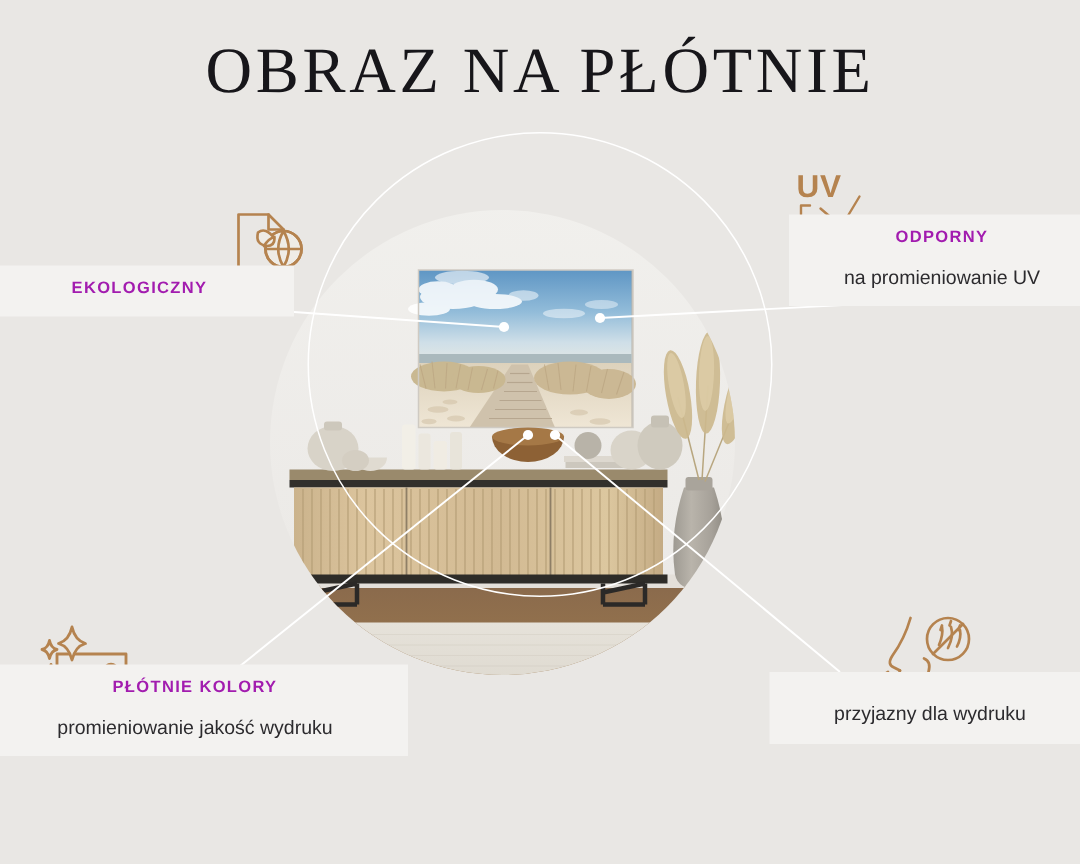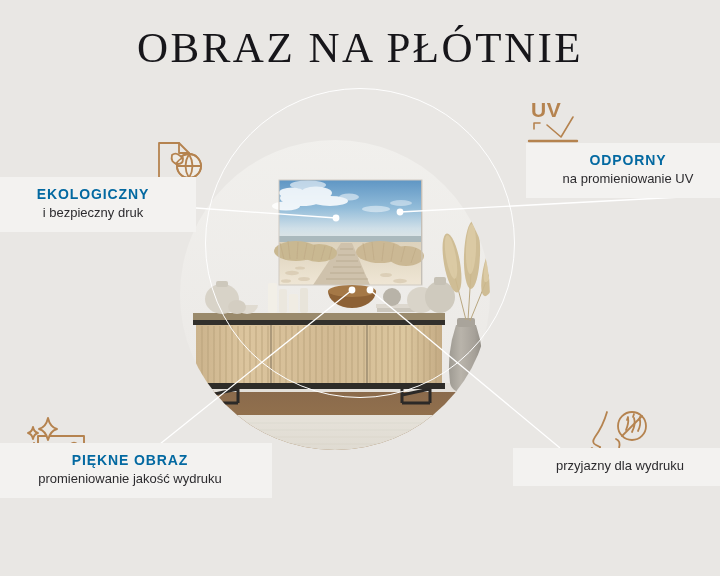--- a/index.html
+++ b/index.html
@@ -36,38 +36,38 @@
     pointer-events:none;
   }
 
   
   .label-box {
     position:absolute;
     background:#f3f2f0;
     padding:9px 14px 11px 14px;
   }
   .label-box .lbl-title {
-    font-size:14px; font-weight:700; letter-spacing:0.9px;
-    color:#0369a1; line-height:1.25;
+    font-size:11px; font-weight:700; letter-spacing:0.9px;
+    color:#a21caf; line-height:1.25;
   }
   .label-box .lbl-sub {
-    font-size:13px; color:#2c2b2e; line-height:1.35; margin-top:0;
+    font-size:13px; color:#2c2b2e; line-height:1.35; margin-top:10px;
     font-weight:400;
   }
   .box-eco    { left:-10px;  top:177px; width:206px; text-align:center; }
   .box-uv     { left:526px;  top:143px; width:204px; text-align:center; }
   .box-colors { left:-12px;  top:443px; width:284px; text-align:center; }
   .box-smell  { left:513px;  top:448px; width:214px; text-align:center; }
 
   .box-eco .lbl-sub, .box-colors .lbl-sub { }
 
   
   .icon-abs { position:absolute; }
   .ico-eco    { left:150px; top:139px; }
-  .ico-uv     { left:517px; top:95px;text-decoration:underline;  }
+  .ico-uv     { left:517px; top:109px;text-decoration:underline;  }
   .ico-colors { left:20px;  top:414px; }
   .ico-smell  { left:580px; top:404px; }
 
   .connector { position:absolute; left:0; top:0; pointer-events:none; }
 </style>
 </head>
 <body>
 
 <div id="stage">
 
@@ -381,30 +381,29 @@
         <circle cx="52" cy="22" r="14"></circle>
         <path d="M42 32 L62 12"></path>
         <path d="M46 26 q3 -7 2 -12 M52 28 q4 -8 2 -14 M58 27 q3 -6 2 -11"></path>
         <path d="M47 16 l1 -3 M53 13 l1 -3 M59 16 l1 -3"></path>
       </g>
     </svg>
   </div>
 
   <div class="label-box box-eco">
     <div class="lbl-title">EKOLOGICZNY</div>
-    <div class="lbl-sub">i bezpieczny druk</div>
   </div>
 
   <div class="label-box box-uv">
     <div class="lbl-title">ODPORNY</div>
     <div class="lbl-sub">na promieniowanie UV</div>
   </div>
 
   <div class="label-box box-colors">
-    <div class="lbl-title">PIĘKNE OBRAZ</div>
+    <div class="lbl-title">PŁÓTNIE KOLORY</div>
     <div class="lbl-sub">promieniowanie jakość wydruku</div>
   </div>
 
   <div class="label-box box-smell">
     <div class="lbl-sub">przyjazny dla wydruku</div>
   </div>
 
 </div>
 
 </body></html>

